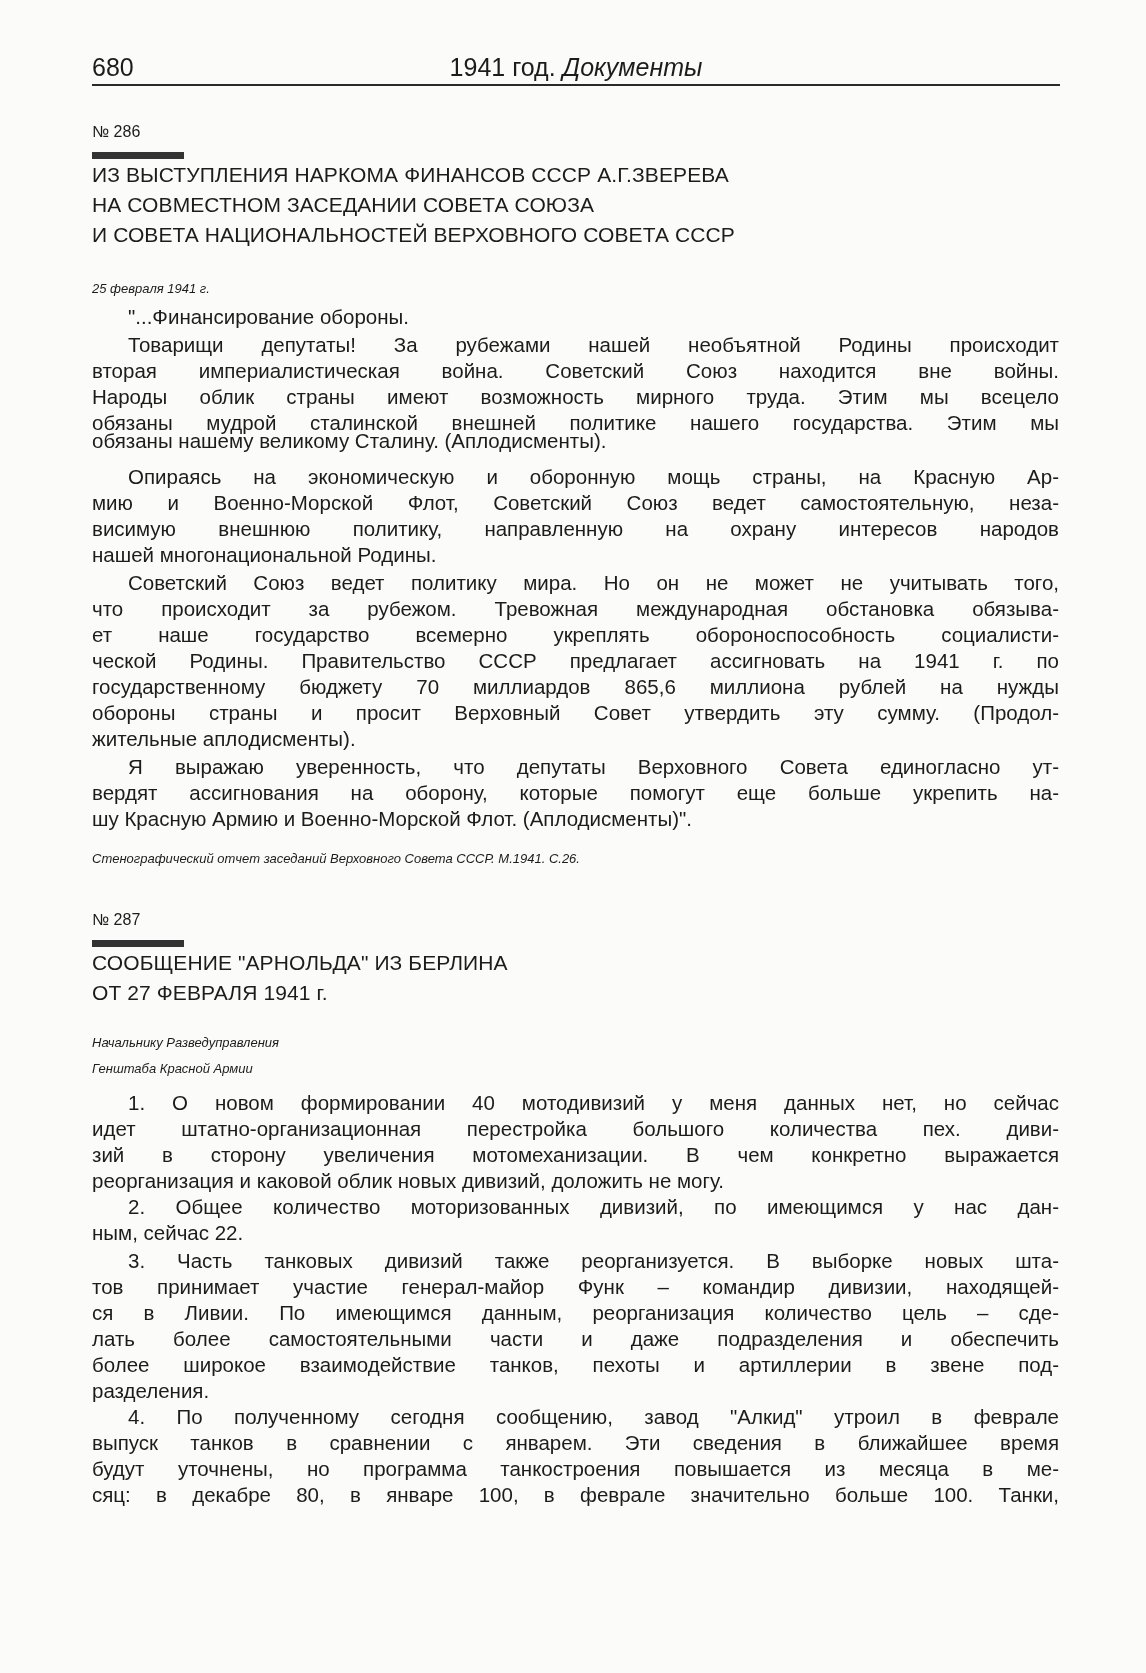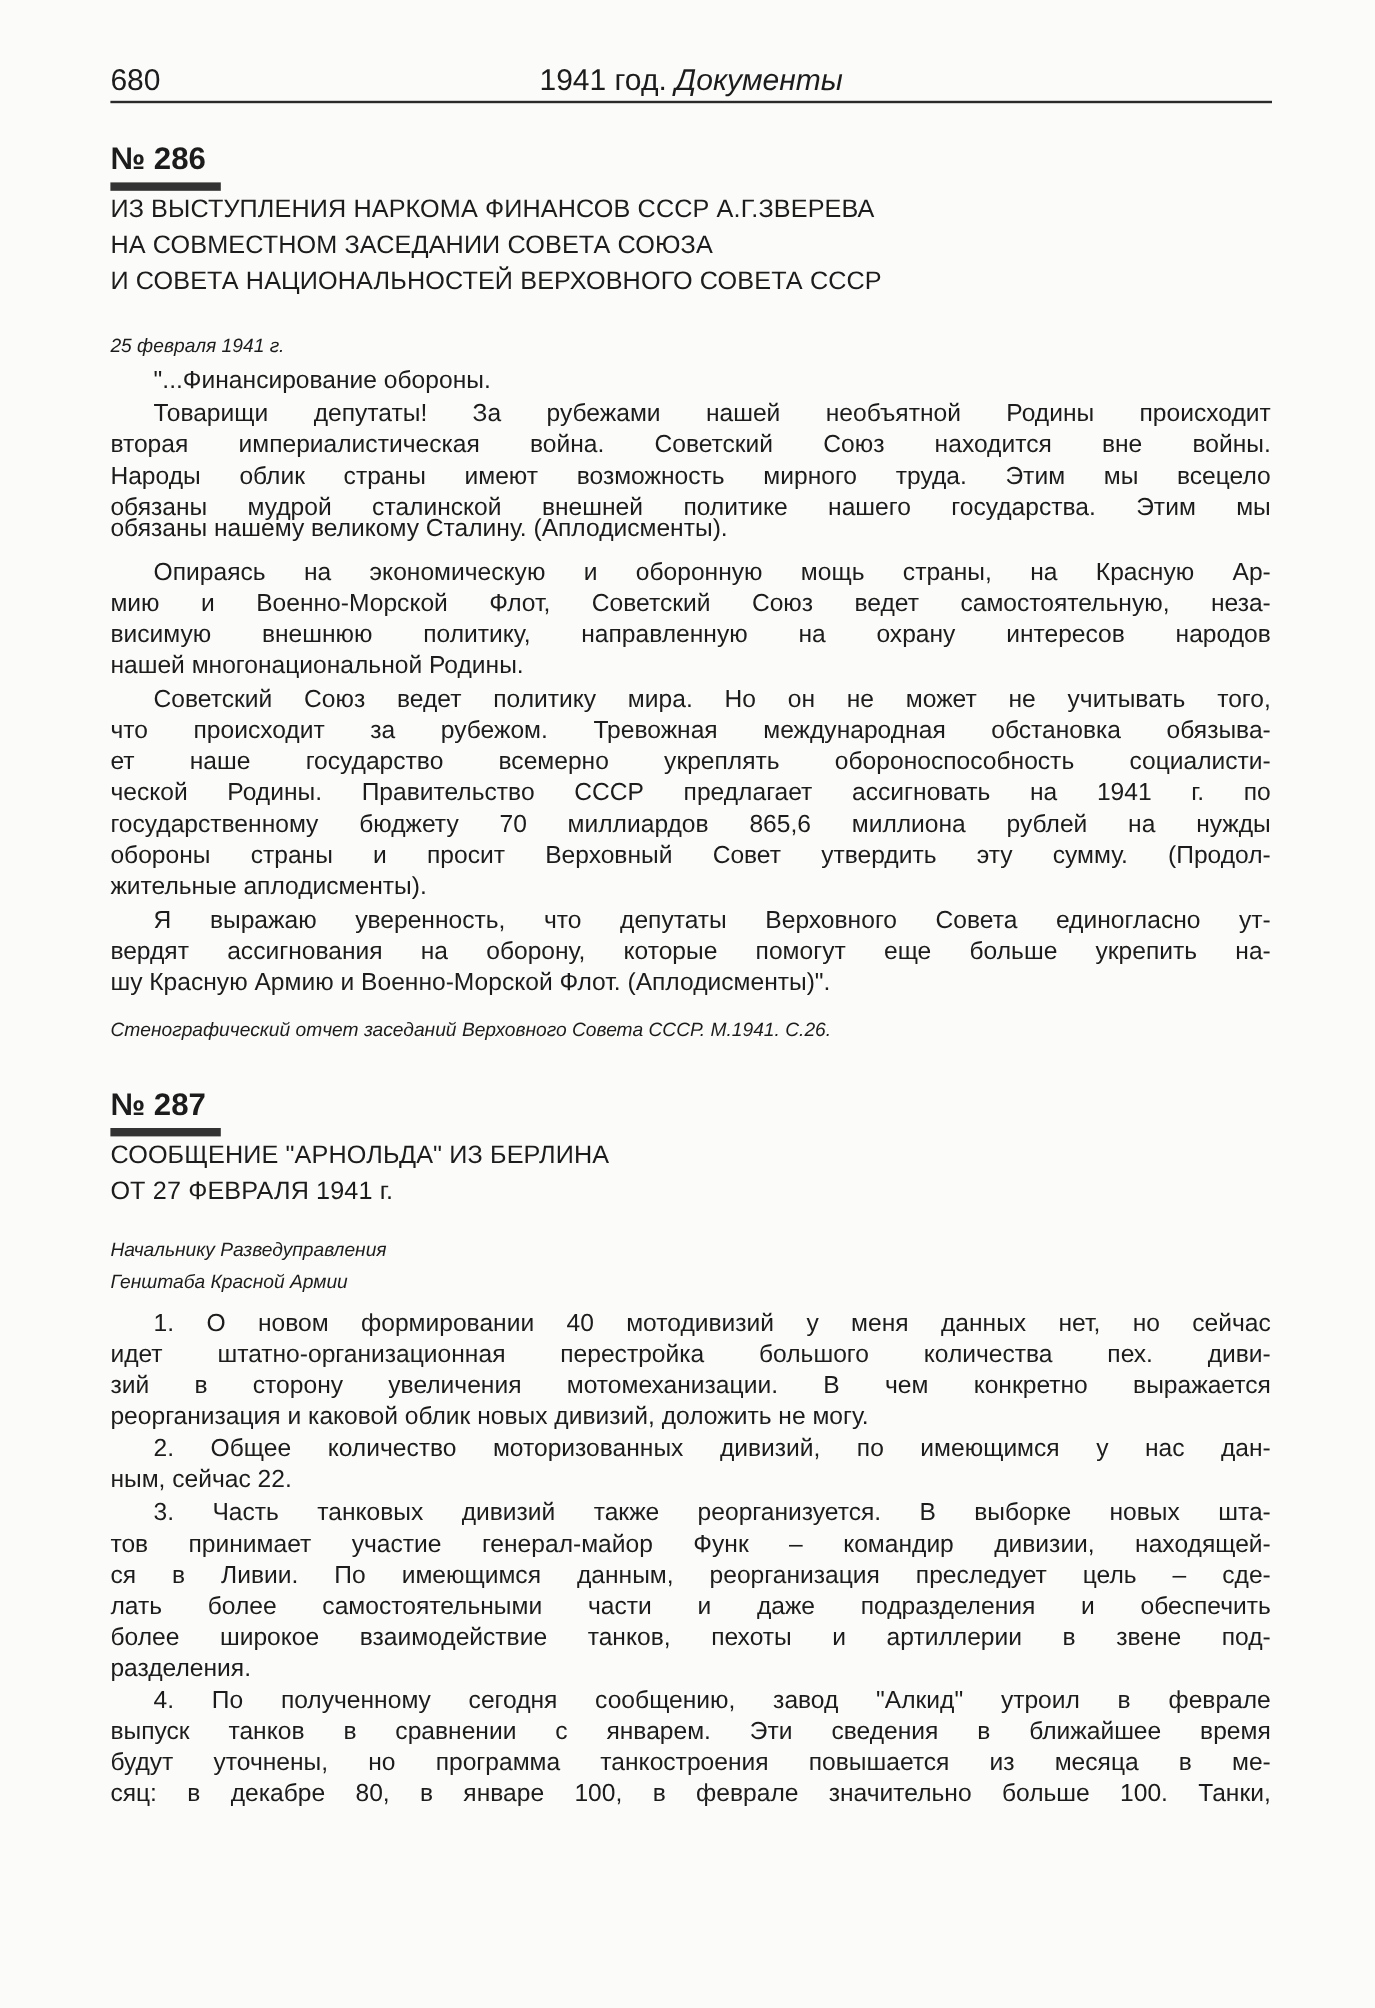--- a/index.html
+++ b/index.html
@@ -17,36 +17,36 @@
     font-size: 25px; line-height: 30px;
   }
   .runhead .pnum { position: absolute; left: 0; top: 0; }
   .runhead .rtitle { position: absolute; left: 0; width: 968px; text-align: center; top: 0; }
   .runhead .rtitle i { font-style: italic; }
   .rule {
     position: absolute; left: 92px; top: 84px; width: 968px; height: 2px;
     background: #2a2a2a;
   }
   .docnum {
-    position: absolute; left: 92px; font-size: 26px; font-weight: bold; line-height: 28px;
+    position: absolute; left: 92px; font-size: 16px; font-weight: normal; line-height: 28px;
   }
   .docbar {
     position: absolute; left: 92px; width: 92px; height: 7px; background: #333;
   }
   .doctitle {
     position: absolute; left: 92px; font-size: 21px; font-weight: normal;
     line-height: 30px; letter-spacing: 0.1px;
   }
   .ln {
     position: absolute; left: 92px; width: 967px; font-size: 20.5px;
     line-height: 26px; white-space: nowrap;
   }
   .ln.j { text-align: justify; text-align-last: justify; white-space: normal; height: 26px; overflow: hidden; }
   .ln.ind { left: 128px; width: 931px; }
-  .ital { font-style: italic; font-size: 16px; }
+  .ital { font-style: italic; font-size: 13px; }
 </style>
 </head>
 <body>
 
 <div class="page">
 
   <div class="runhead">
     <span class="pnum">680</span>
     <span class="rtitle"><span>1941 год.</span> <i>Документы</i></span>
   </div>
@@ -92,21 +92,21 @@
   <div class="ln ital" style="top:1056px">Генштаба Красной Армии</div>
 
   <div class="ln ind j" style="top:1090px">1. О новом формировании 40 мотодивизий у меня данных нет, но сейчас</div>
   <div class="ln j" style="top:1116px">идет штатно-организационная перестройка большого количества пех. диви-</div>
   <div class="ln j" style="top:1142px">зий в сторону увеличения мотомеханизации. В чем конкретно выражается</div>
   <div class="ln" style="top:1168px">реорганизация и каковой облик новых дивизий, доложить не могу.</div>
   <div class="ln ind j" style="top:1194px">2. Общее количество моторизованных дивизий, по имеющимся у нас дан-</div>
   <div class="ln" style="top:1220px">ным, сейчас 22.</div>
   <div class="ln ind j" style="top:1248px">3. Часть танковых дивизий также реорганизуется. В выборке новых шта-</div>
   <div class="ln j" style="top:1274px">тов принимает участие генерал-майор Функ – командир дивизии, находящей-</div>
-  <div class="ln j" style="top:1300px">ся в Ливии. По имеющимся данным, реорганизация преследует цель – сде-</div>
+  <div class="ln j" style="top:1300px">ся в Ливии. По имеющимся данным, реорганизация количество цель – сде-</div>
   <div class="ln j" style="top:1352px">более широкое взаимодействие танков, пехоты и артиллерии в звене под-</div>
   <div class="ln j" style="top:1326px">лать более самостоятельными части и даже подразделения и обеспечить</div>
   <div class="ln" style="top:1378px">разделения.</div>
   <div class="ln ind j" style="top:1404px">4. По полученному сегодня сообщению, завод "Алкид" утроил в феврале</div>
   <div class="ln j" style="top:1430px">выпуск танков  в сравнении с январем. Эти сведения в ближайшее время</div>
   <div class="ln j" style="top:1456px">будут уточнены, но программа танкостроения повышается  из месяца в ме-</div>
   <div class="ln j" style="top:1482px">сяц: в декабре 80, в январе 100, в феврале значительно больше 100. Танки,</div>
 
 </div>
 

